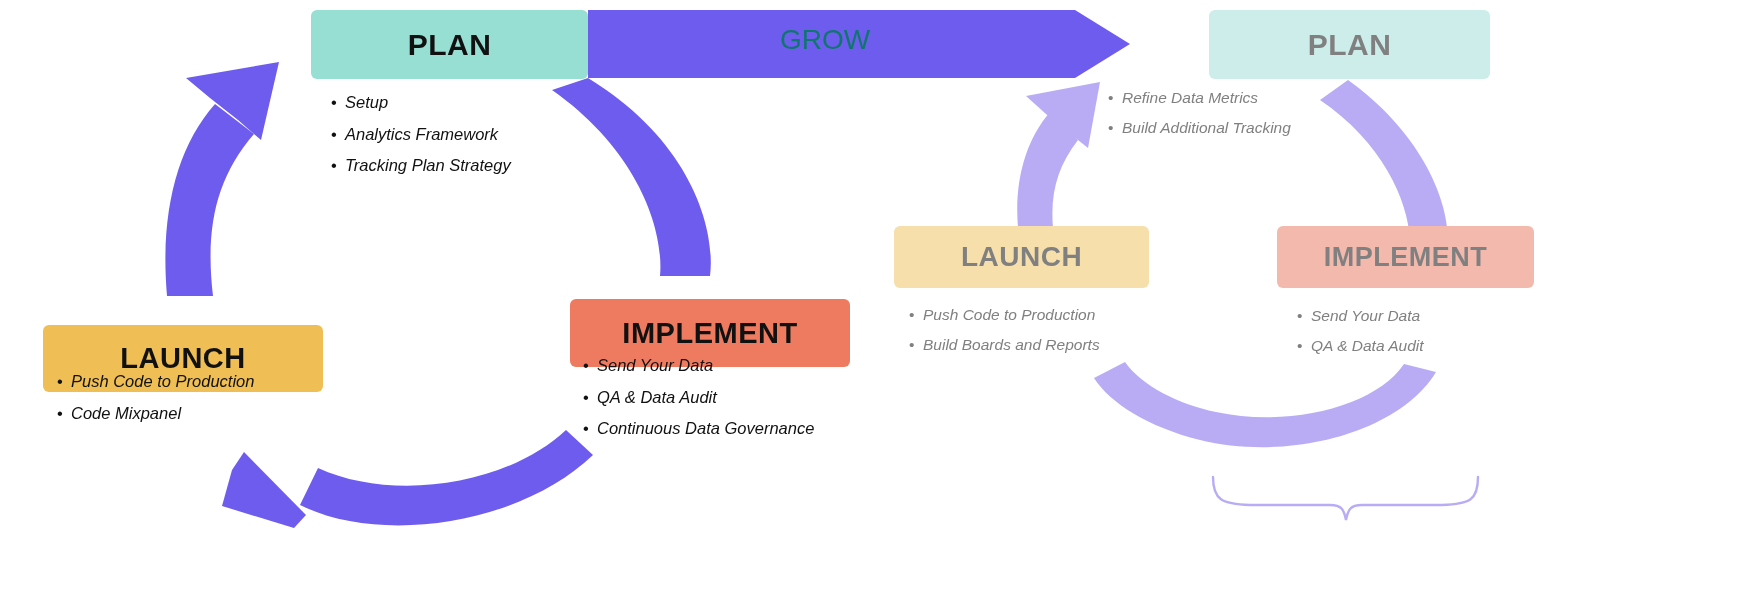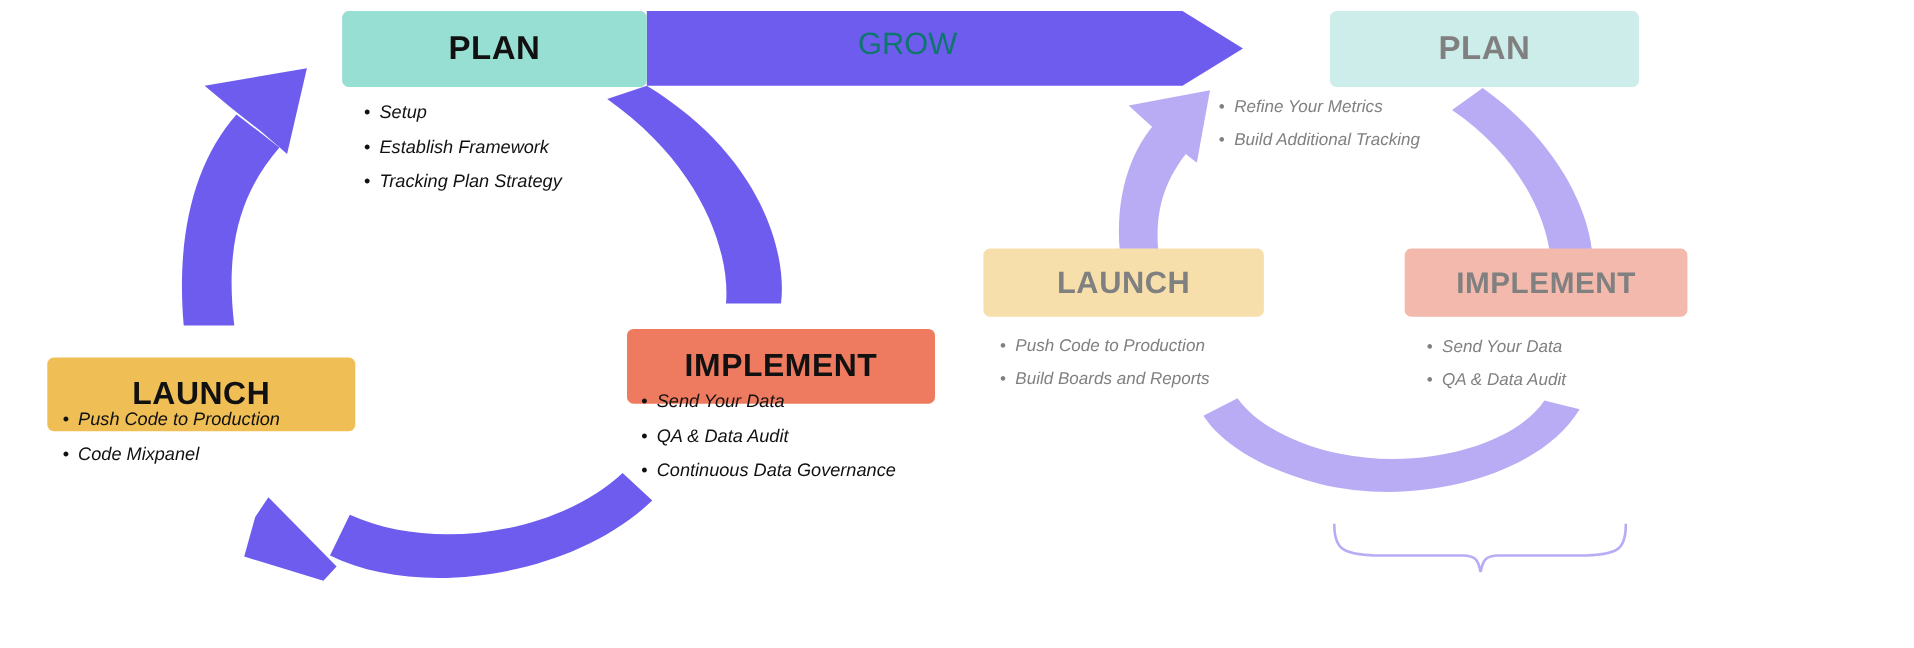--- a/index.html
+++ b/index.html
@@ -70,21 +70,21 @@
   <div class="box" style="left:311px;top:10px;width:277px;height:69px;background:#97DED3;">
     <span class="title" style="font-size:30px;color:#111111;">PLAN</span>
   </div>
   <div class="bullets" style="left:331px;top:92px;font-size:16.5px;color:#111111;">
     <div class="bullet">
       <span class="dot">•</span>
       <span class="btext">Setup</span>
     </div>
     <div class="bullet">
       <span class="dot">•</span>
-      <span class="btext">Establish Framework</span>
+      <span class="btext">Analytics Framework</span>
     </div>
     <div class="bullet">
       <span class="dot">•</span>
       <span class="btext">Tracking Plan Strategy</span>
     </div>
   </div>
 
   <div class="caption" style="left:780px;top:24px;font-size:28px;color:#0f766e;">GROW</div>
 
   <div class="box" style="left:570px;top:299px;width:280px;height:68px;background:#EE7B5F;">
@@ -118,21 +118,21 @@
       <span class="btext">Code Mixpanel</span>
     </div>
   </div>
 
   <div class="box" style="left:1209px;top:10px;width:281px;height:69px;background:#CCEDE9;">
     <span class="title" style="font-size:30px;color:#808080;">PLAN</span>
   </div>
   <div class="bullets" style="left:1108px;top:88px;font-size:15.5px;color:#808080;">
     <div class="bullet">
       <span class="dot">•</span>
-      <span class="btext">Refine Your Metrics</span>
+      <span class="btext">Refine Data Metrics</span>
     </div>
     <div class="bullet">
       <span class="dot">•</span>
       <span class="btext">Build Additional Tracking</span>
     </div>
   </div>
 
   <div class="box" style="left:894px;top:226px;width:255px;height:62px;background:#F7DFAC;">
     <span class="title" style="font-size:28px;color:#808080;">LAUNCH</span>
   </div>

